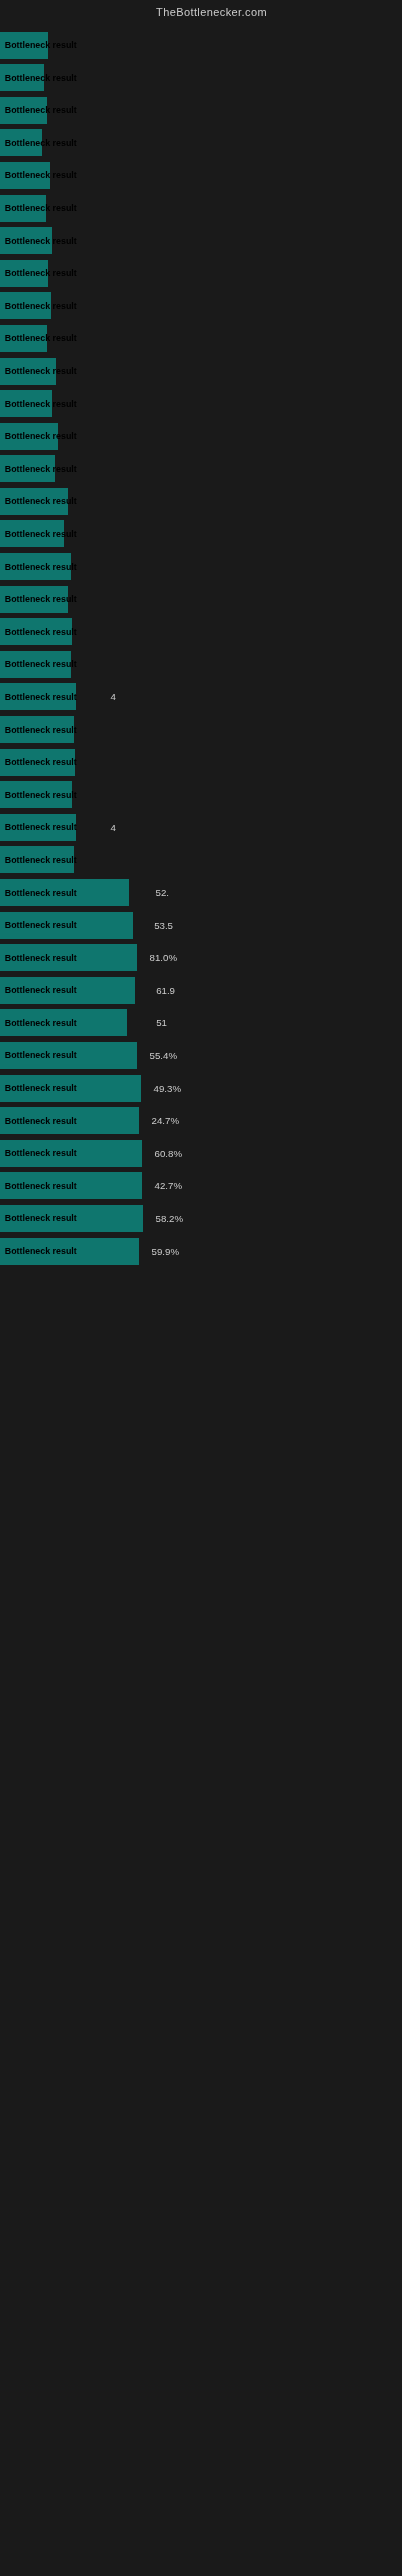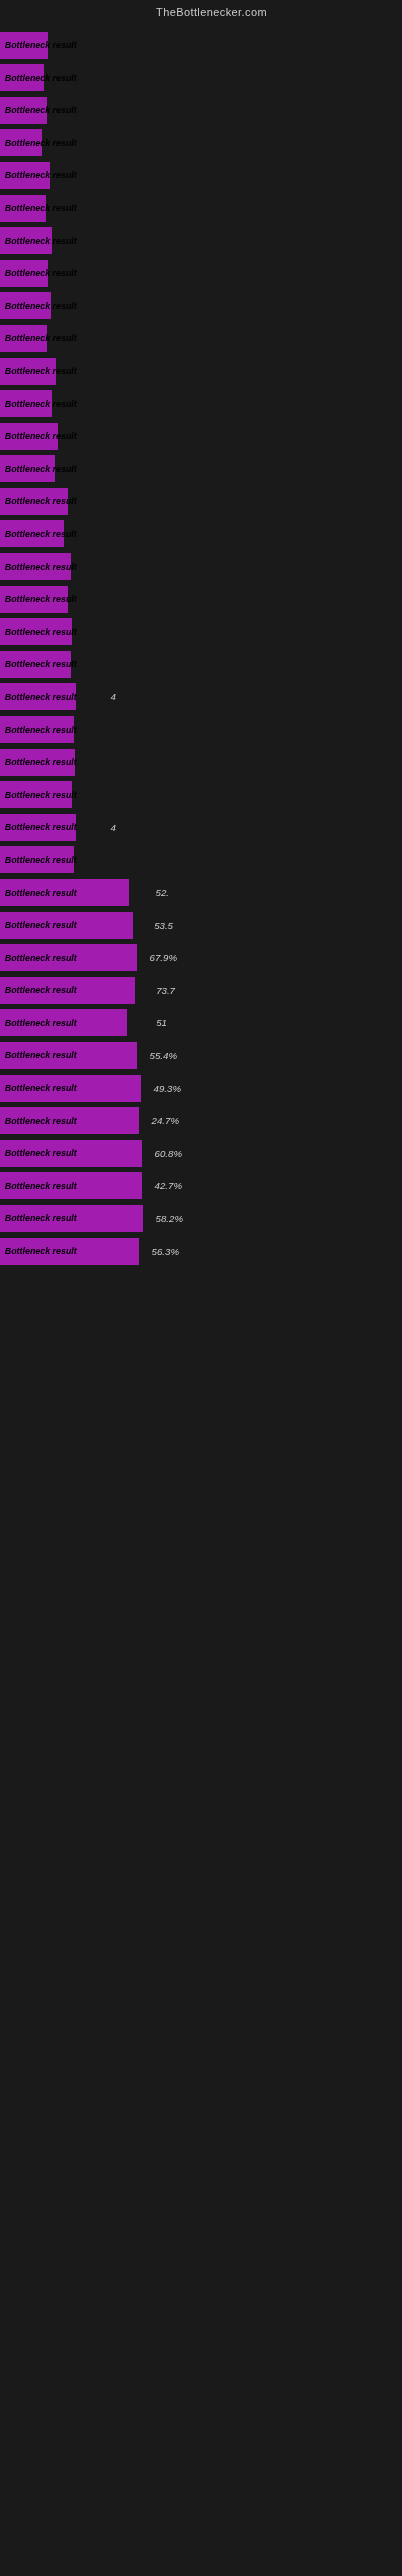--- a/index.html
+++ b/index.html
@@ -23,27 +23,26 @@
     }
     .bar-row {
       display: flex;
       align-items: center;
       margin-bottom: 1.6px;
       height: 31px;
       position: relative;
     }
     .bar {
       height: 27px;
-      background: #a21caf;
+      background: #0f766e;
       display: flex;
       align-items: center;
       padding-left: 3.2px;
       min-width: 8px;
       position: relative;
-      font-style: italic;
     }
     .bar-label {
       color: #000;
       font-size: 8.9px;
       font-weight: bold;
       white-space: nowrap;
       padding-left: 1.6px;
     }
     .bar-value {
       color: #cccccc;
@@ -199,27 +198,27 @@
     </div>
     <div class="bar-row">
       <div class="bar" style="width: 133px;">
         <span class="bar-label">Bottleneck result</span>
         <span class="bar-value">53.5</span>
       </div>
     </div>
     <div class="bar-row">
       <div class="bar" style="width: 137px;">
         <span class="bar-label">Bottleneck result</span>
-        <span class="bar-value">67.9%</span>
+        <span class="bar-value">81.0%</span>
       </div>
     </div>
     <div class="bar-row">
       <div class="bar" style="width: 135px;">
         <span class="bar-label">Bottleneck result</span>
-        <span class="bar-value">73.7</span>
+        <span class="bar-value">61.9</span>
       </div>
     </div>
     <div class="bar-row">
       <div class="bar" style="width: 127px;">
         <span class="bar-label">Bottleneck result</span>
         <span class="bar-value">51</span>
       </div>
     </div>
     <div class="bar-row">
       <div class="bar" style="width: 137px;">
@@ -253,17 +252,17 @@
     </div>
     <div class="bar-row">
       <div class="bar" style="width: 143px;">
         <span class="bar-label">Bottleneck result</span>
         <span class="bar-value">58.2%</span>
       </div>
     </div>
     <div class="bar-row">
       <div class="bar" style="width: 139px;">
         <span class="bar-label">Bottleneck result</span>
-        <span class="bar-value">56.3%</span>
+        <span class="bar-value">59.9%</span>
       </div>
     </div>
   </div>
 
 
 </body></html>

